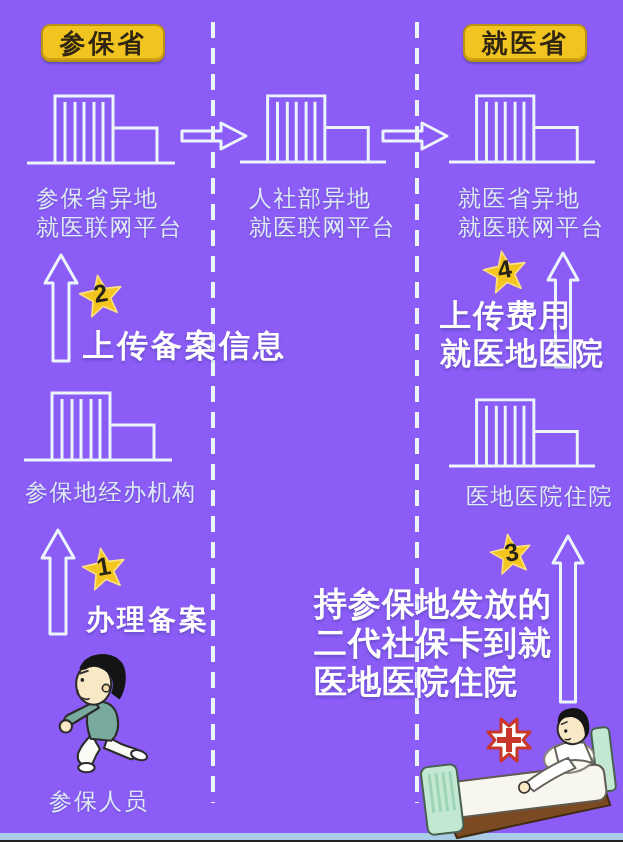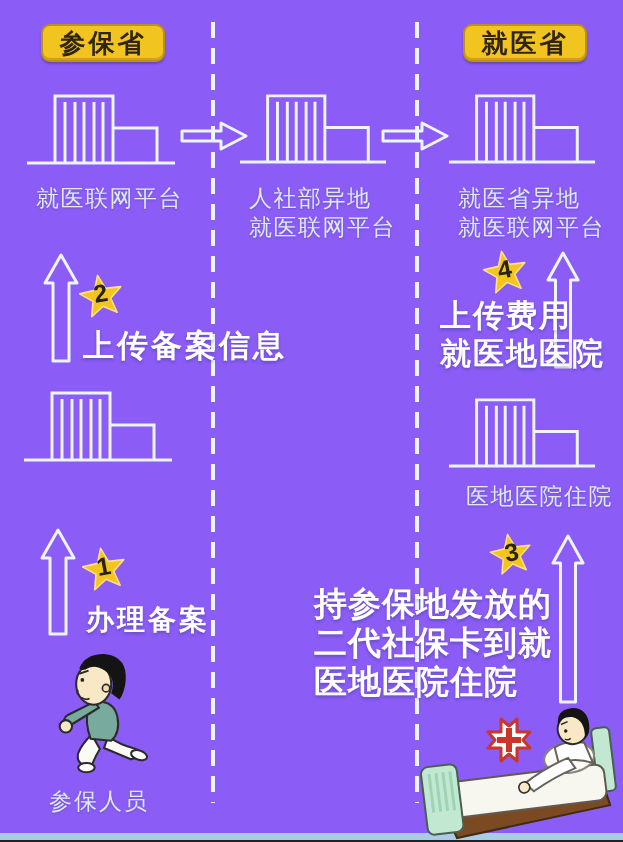--- a/index.html
+++ b/index.html
@@ -83,20 +83,21 @@
       <use href="#building"></use>
     </svg>
   <svg class="abs" style="left:380px;top:119px;z-index:2" width="70" height="34" viewBox="0 0 70 34">
     <path class="stroke-icon" stroke-linejoin="round" d="M3,12 H42 V4 L67,17 L42,30 V22 H3 Z"></path>
   </svg>
   <svg class="abs" style="left:447px;top:84px;z-index:2" width="150" height="81" viewBox="0 0 152 82">
       <use href="#building"></use>
     </svg>
 
   <div class="plat-label" style="left:36px;top:184px">
+    <span>参保省异地</span>
     <span>就医联网平台</span>
   </div>
   <div class="plat-label" style="left:249px;top:184px">
     <span>人社部异地</span>
     <span>就医联网平台</span>
   </div>
   <div class="plat-label" style="left:458px;top:184px">
     <span>就医省异地</span>
     <span>就医联网平台</span>
   </div>
@@ -122,20 +123,21 @@
     <path class="stroke-icon" stroke-linejoin="round" d="M17,3 L32,30 H24.5 V117 H9.5 V30 H2 Z"></path>
   </svg>
   <div class="step-text" style="left:440px;top:297px;font-size:31px;line-height:38px;letter-spacing:2px">
     <span>上传费用</span>
     <span>就医地医院</span>
   </div>
 
   <svg class="abs" style="left:22px;top:381px;z-index:2" width="152" height="82" viewBox="0 0 152 82">
       <use href="#building"></use>
     </svg>
+  <div class="small-label" style="left:25px;top:477px">参保地经办机构</div>
 
   <svg class="abs" style="left:447px;top:388px;z-index:2" width="150" height="81" viewBox="0 0 152 82">
       <use href="#building"></use>
     </svg>
   <div class="small-label" style="left:466px;top:481px">医地医院住院</div>
 
   <svg class="abs" style="left:40px;top:527px;z-index:2" width="36" height="110" viewBox="0 0 36 110">
     <path class="stroke-icon" stroke-linejoin="round" d="M18,3 L34,31 H26 V107 H10 V31 H2 Z"></path>
   </svg>
   <div class="star-wrap" style="left:80px;top:544px;transform:rotate(-10deg)">

